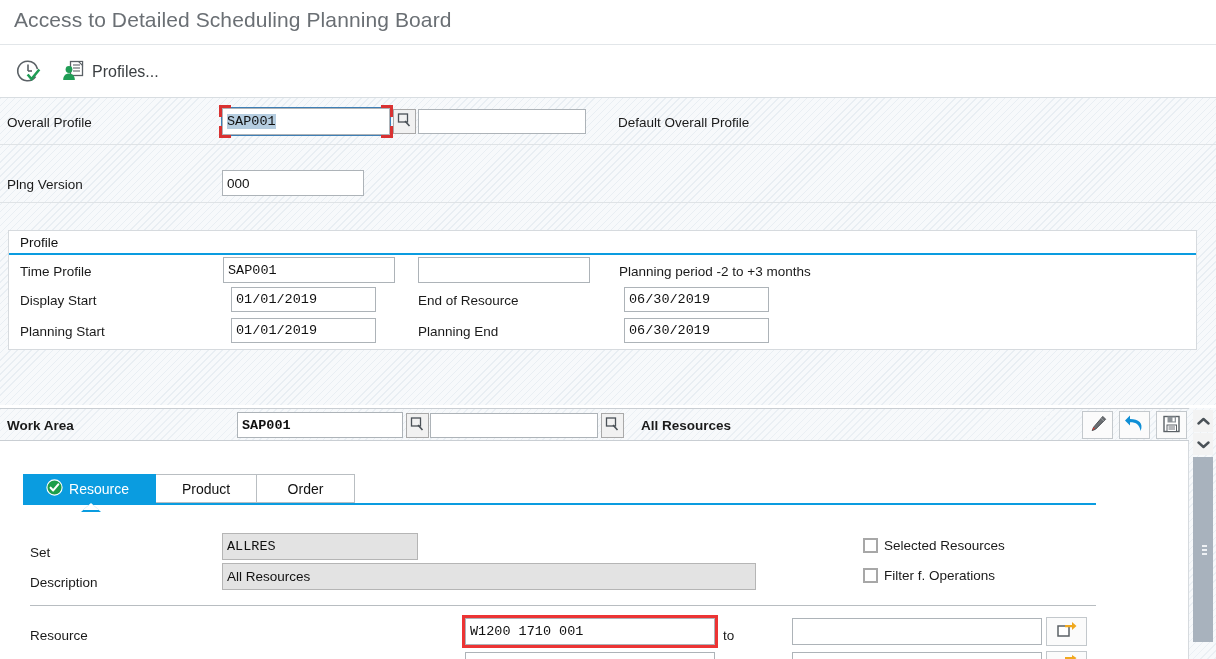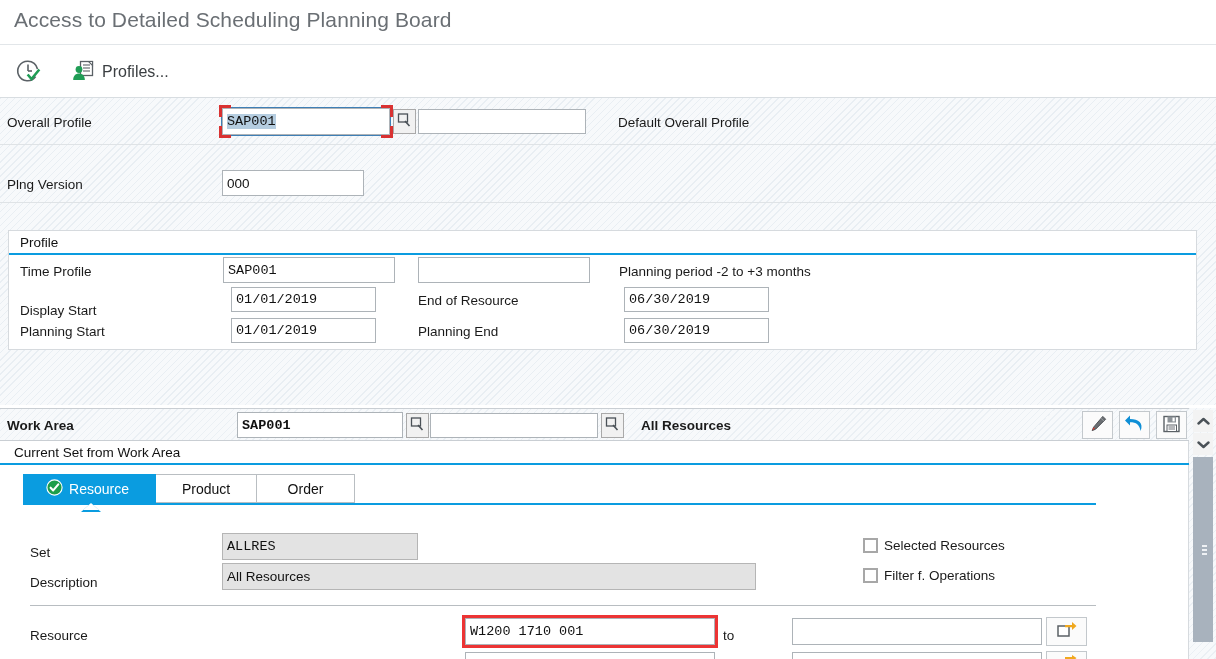--- a/index.html
+++ b/index.html
@@ -261,21 +261,21 @@
         <svg width="26" height="26" viewBox="0 0 26 26">
           <path d="M13 3.2 A9.8 9.8 0 1 0 20.6 18.6" fill="none" stroke="#5b6166" stroke-width="1.6"></path>
           <path d="M13 3.2 A9.8 9.8 0 0 1 22.5 11" fill="none" stroke="#5b6166" stroke-width="1.6"></path>
           <line x1="13" y1="6.5" x2="13" y2="13" stroke="#5b6166" stroke-width="1.6"></line>
           <line x1="13" y1="13" x2="17" y2="13" stroke="#5b6166" stroke-width="1.6"></line>
           <path d="M13.5 17.5 L16.5 21 L23.5 12.5" fill="none" stroke="#1f9d55" stroke-width="2.6" stroke-linecap="square"></path>
         </svg>
       </span>
     </div>
 
-    <div class="tb-btn" style="left:64px;">
+    <div class="tb-btn" style="left:54px;">
       <span>
         <svg width="24" height="24" viewBox="0 0 24 24">
           <rect x="9.5" y="2.5" width="12" height="14" fill="#ffffff" stroke="#5b6166" stroke-width="1.3"></rect>
           <line x1="12" y1="6" x2="19" y2="6" stroke="#5b6166" stroke-width="1.1"></line>
           <line x1="12" y1="9" x2="19" y2="9" stroke="#5b6166" stroke-width="1.1"></line>
           <line x1="12" y1="12" x2="19" y2="12" stroke="#5b6166" stroke-width="1.1"></line>
           <polygon points="17.5,2.5 21.5,2.5 21.5,6.5" fill="#ffffff" stroke="#5b6166" stroke-width="1.1"></polygon>
           <circle cx="8" cy="10.5" r="3.4" fill="#1f9d55"></circle>
           <path d="M2.2 21 C2.2 16.6 5 14.6 8 14.6 C11 14.6 13.8 16.6 13.8 21 Z" fill="#1f9d55"></path>
         </svg>
@@ -324,21 +324,21 @@
 
       <div class="lbl" style="left:11px; top:33px;">Time Profile</div>
       <div class="inp" style="left:214px; top:26px; width:172px; height:26px;">
         <span>SAP001</span>
       </div>
       <div class="inp plain" style="left:409px; top:26px; width:172px; height:26px;">
         <span></span>
       </div>
       <div class="lbl" style="left:610px; top:33px;">Planning period -2 to +3 months</div>
 
-      <div class="lbl" style="left:11px; top:72px;">Display Start</div>
+      <div class="lbl" style="left:11px; top:62px;">Display Start</div>
       <div class="inp" style="left:222px; top:56px; width:145px; height:25px;">
         <span>01/01/2019</span>
       </div>
       <div class="lbl" style="left:409px; top:62px;">End of Resource</div>
       <div class="inp" style="left:615px; top:56px; width:145px; height:25px;">
         <span>06/30/2019</span>
       </div>
 
       <div class="lbl" style="left:11px; top:93px;">Planning Start</div>
       <div class="inp" style="left:222px; top:87px; width:145px; height:25px;">
@@ -405,21 +405,20 @@
           <rect x="5" y="11" width="9.5" height="6.5" fill="#ffffff" stroke="#5b6166" stroke-width="1"></rect>
           <line x1="6.5" y1="13" x2="13" y2="13" stroke="#5b6166" stroke-width="0.9"></line>
           <line x1="6.5" y1="15" x2="13" y2="15" stroke="#5b6166" stroke-width="0.9"></line>
         </svg>
       </span>
     </div>
   </div>
 
   <div class="cset">
 
-    <div class="cset-title">Current Set from Work Area</div>
 
     <div class="tabstrip">
       <div class="tab active" style="width:133px;">
         <span>
           <svg width="17" height="17" viewBox="0 0 17 17">
             <circle cx="8.5" cy="8.5" r="7.6" fill="#1d9e4b" stroke="#ffffff" stroke-width="1.1"></circle>
             <path d="M4.6 8.7 L7.2 11.4 L12.3 5.4" fill="none" stroke="#ffffff" stroke-width="2.1" stroke-linecap="round" stroke-linejoin="round"></path>
           </svg>
         </span>
         <span>Resource</span>

